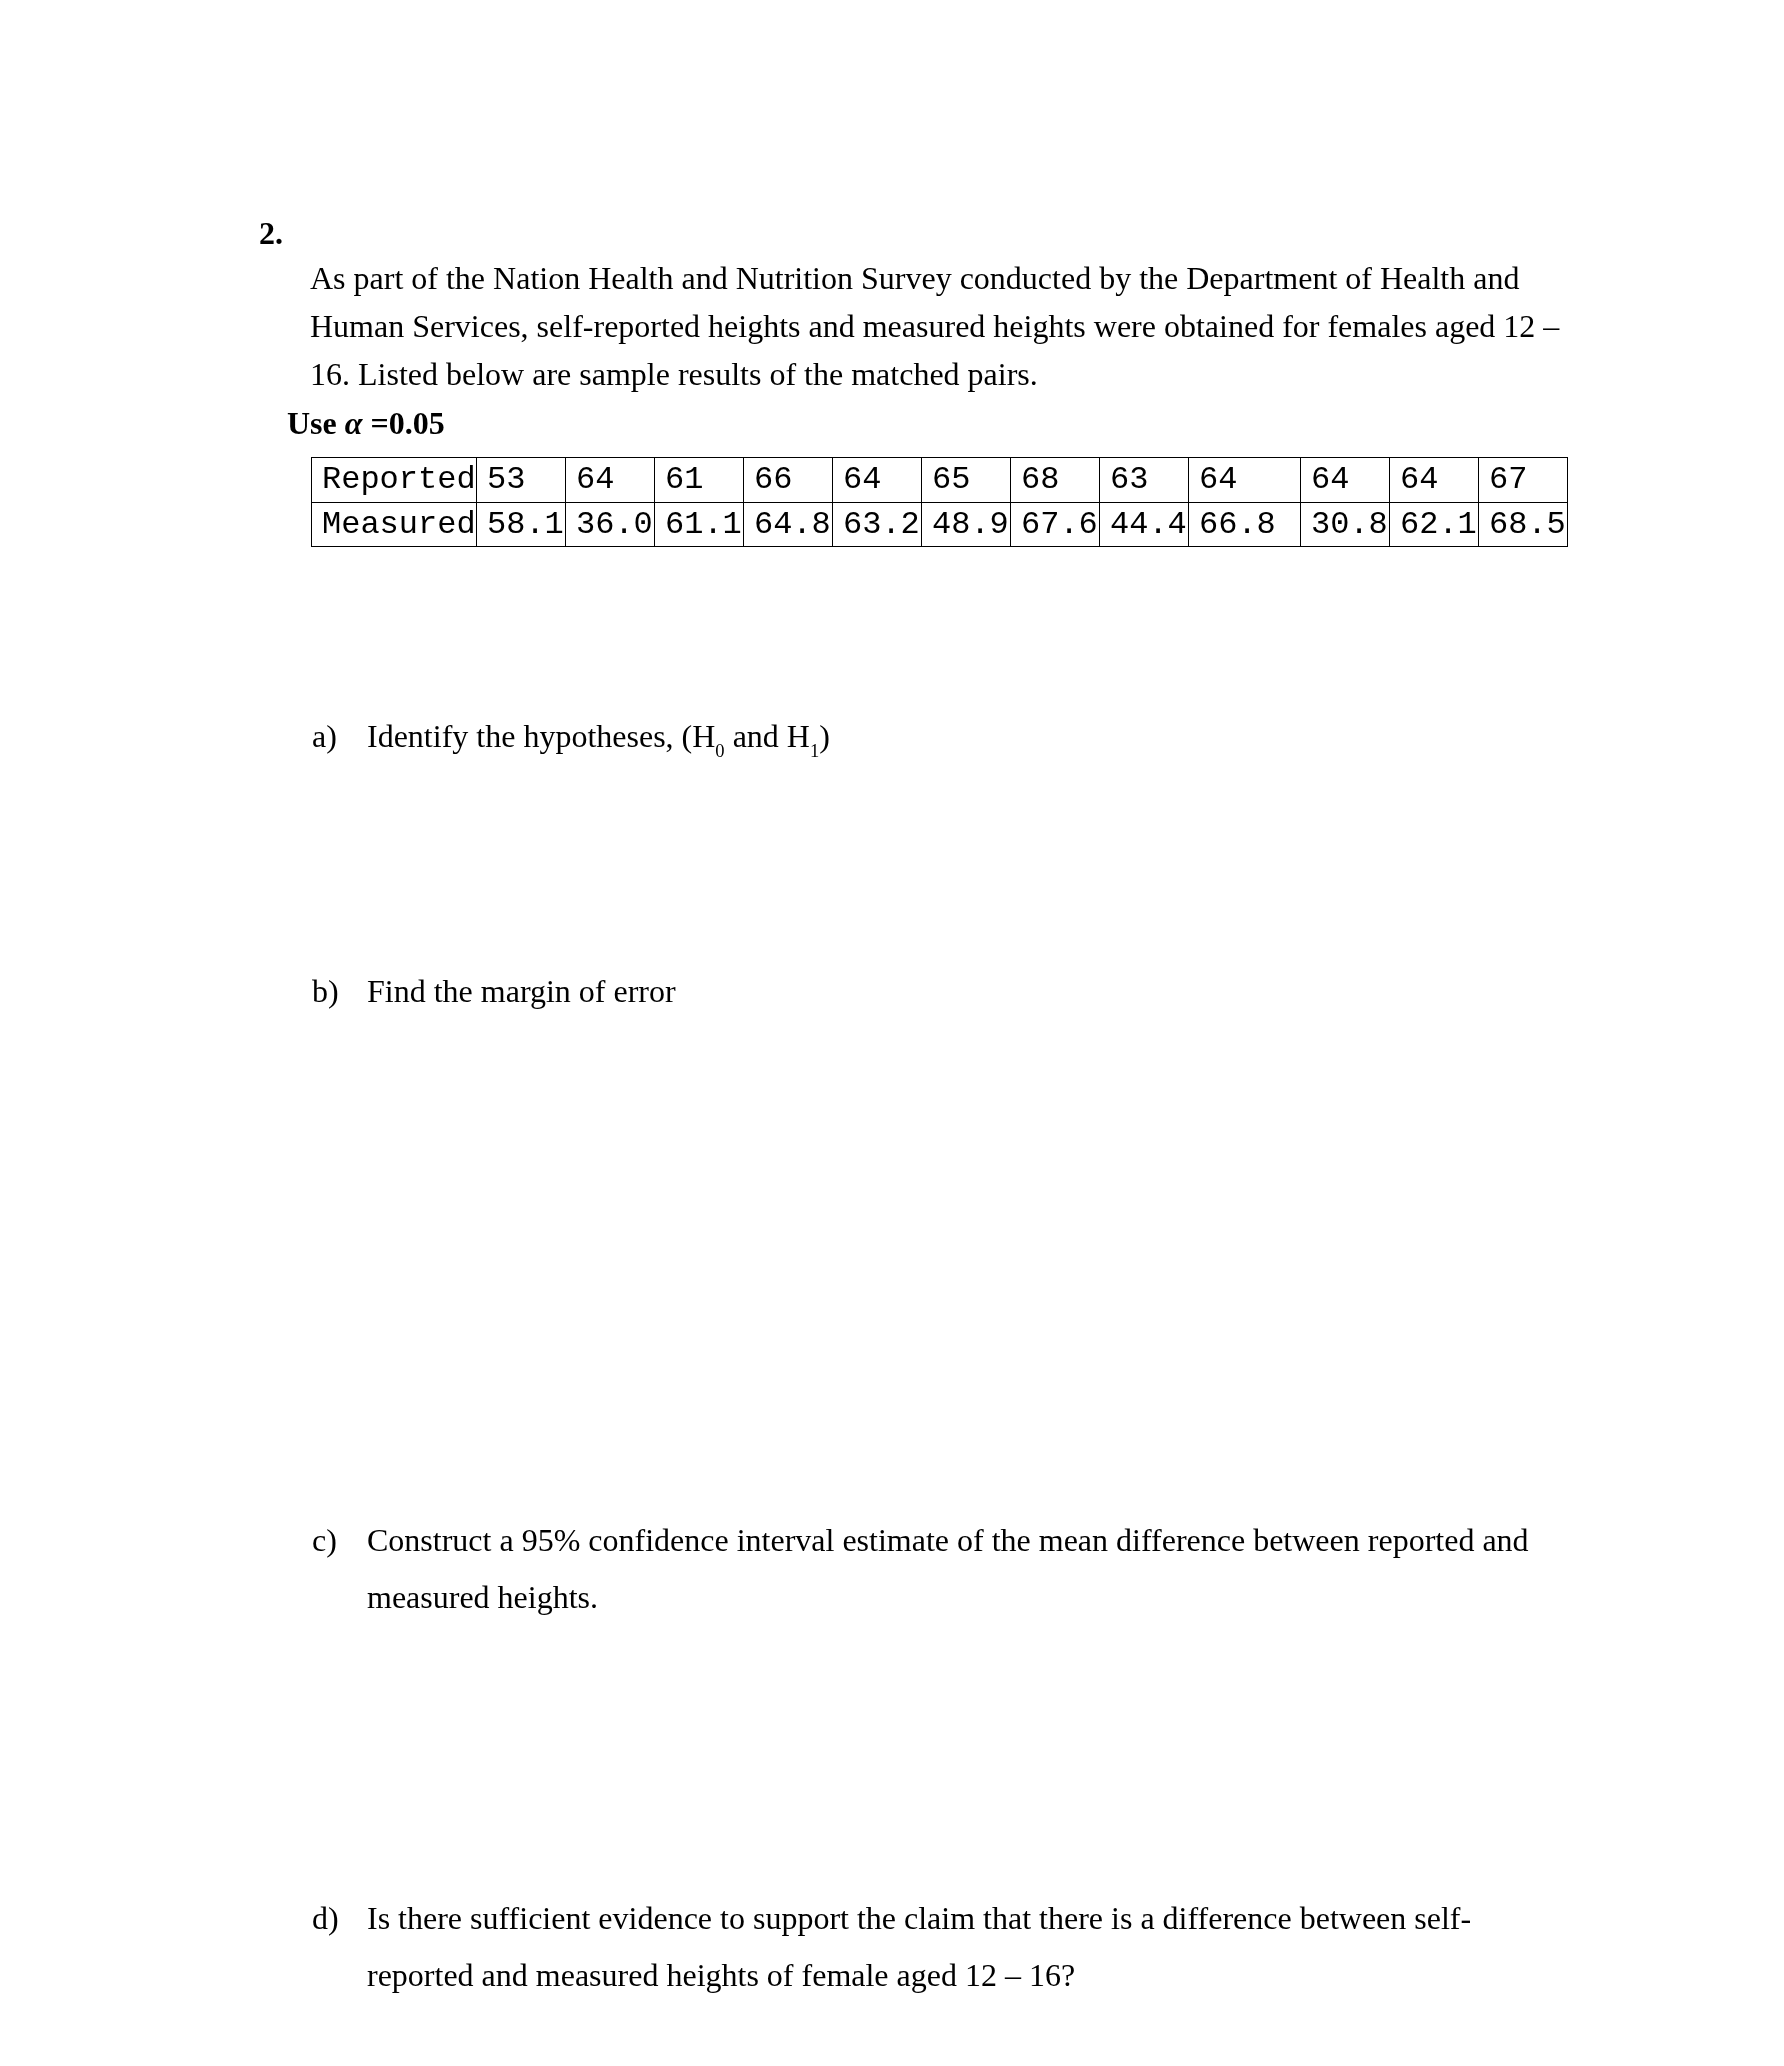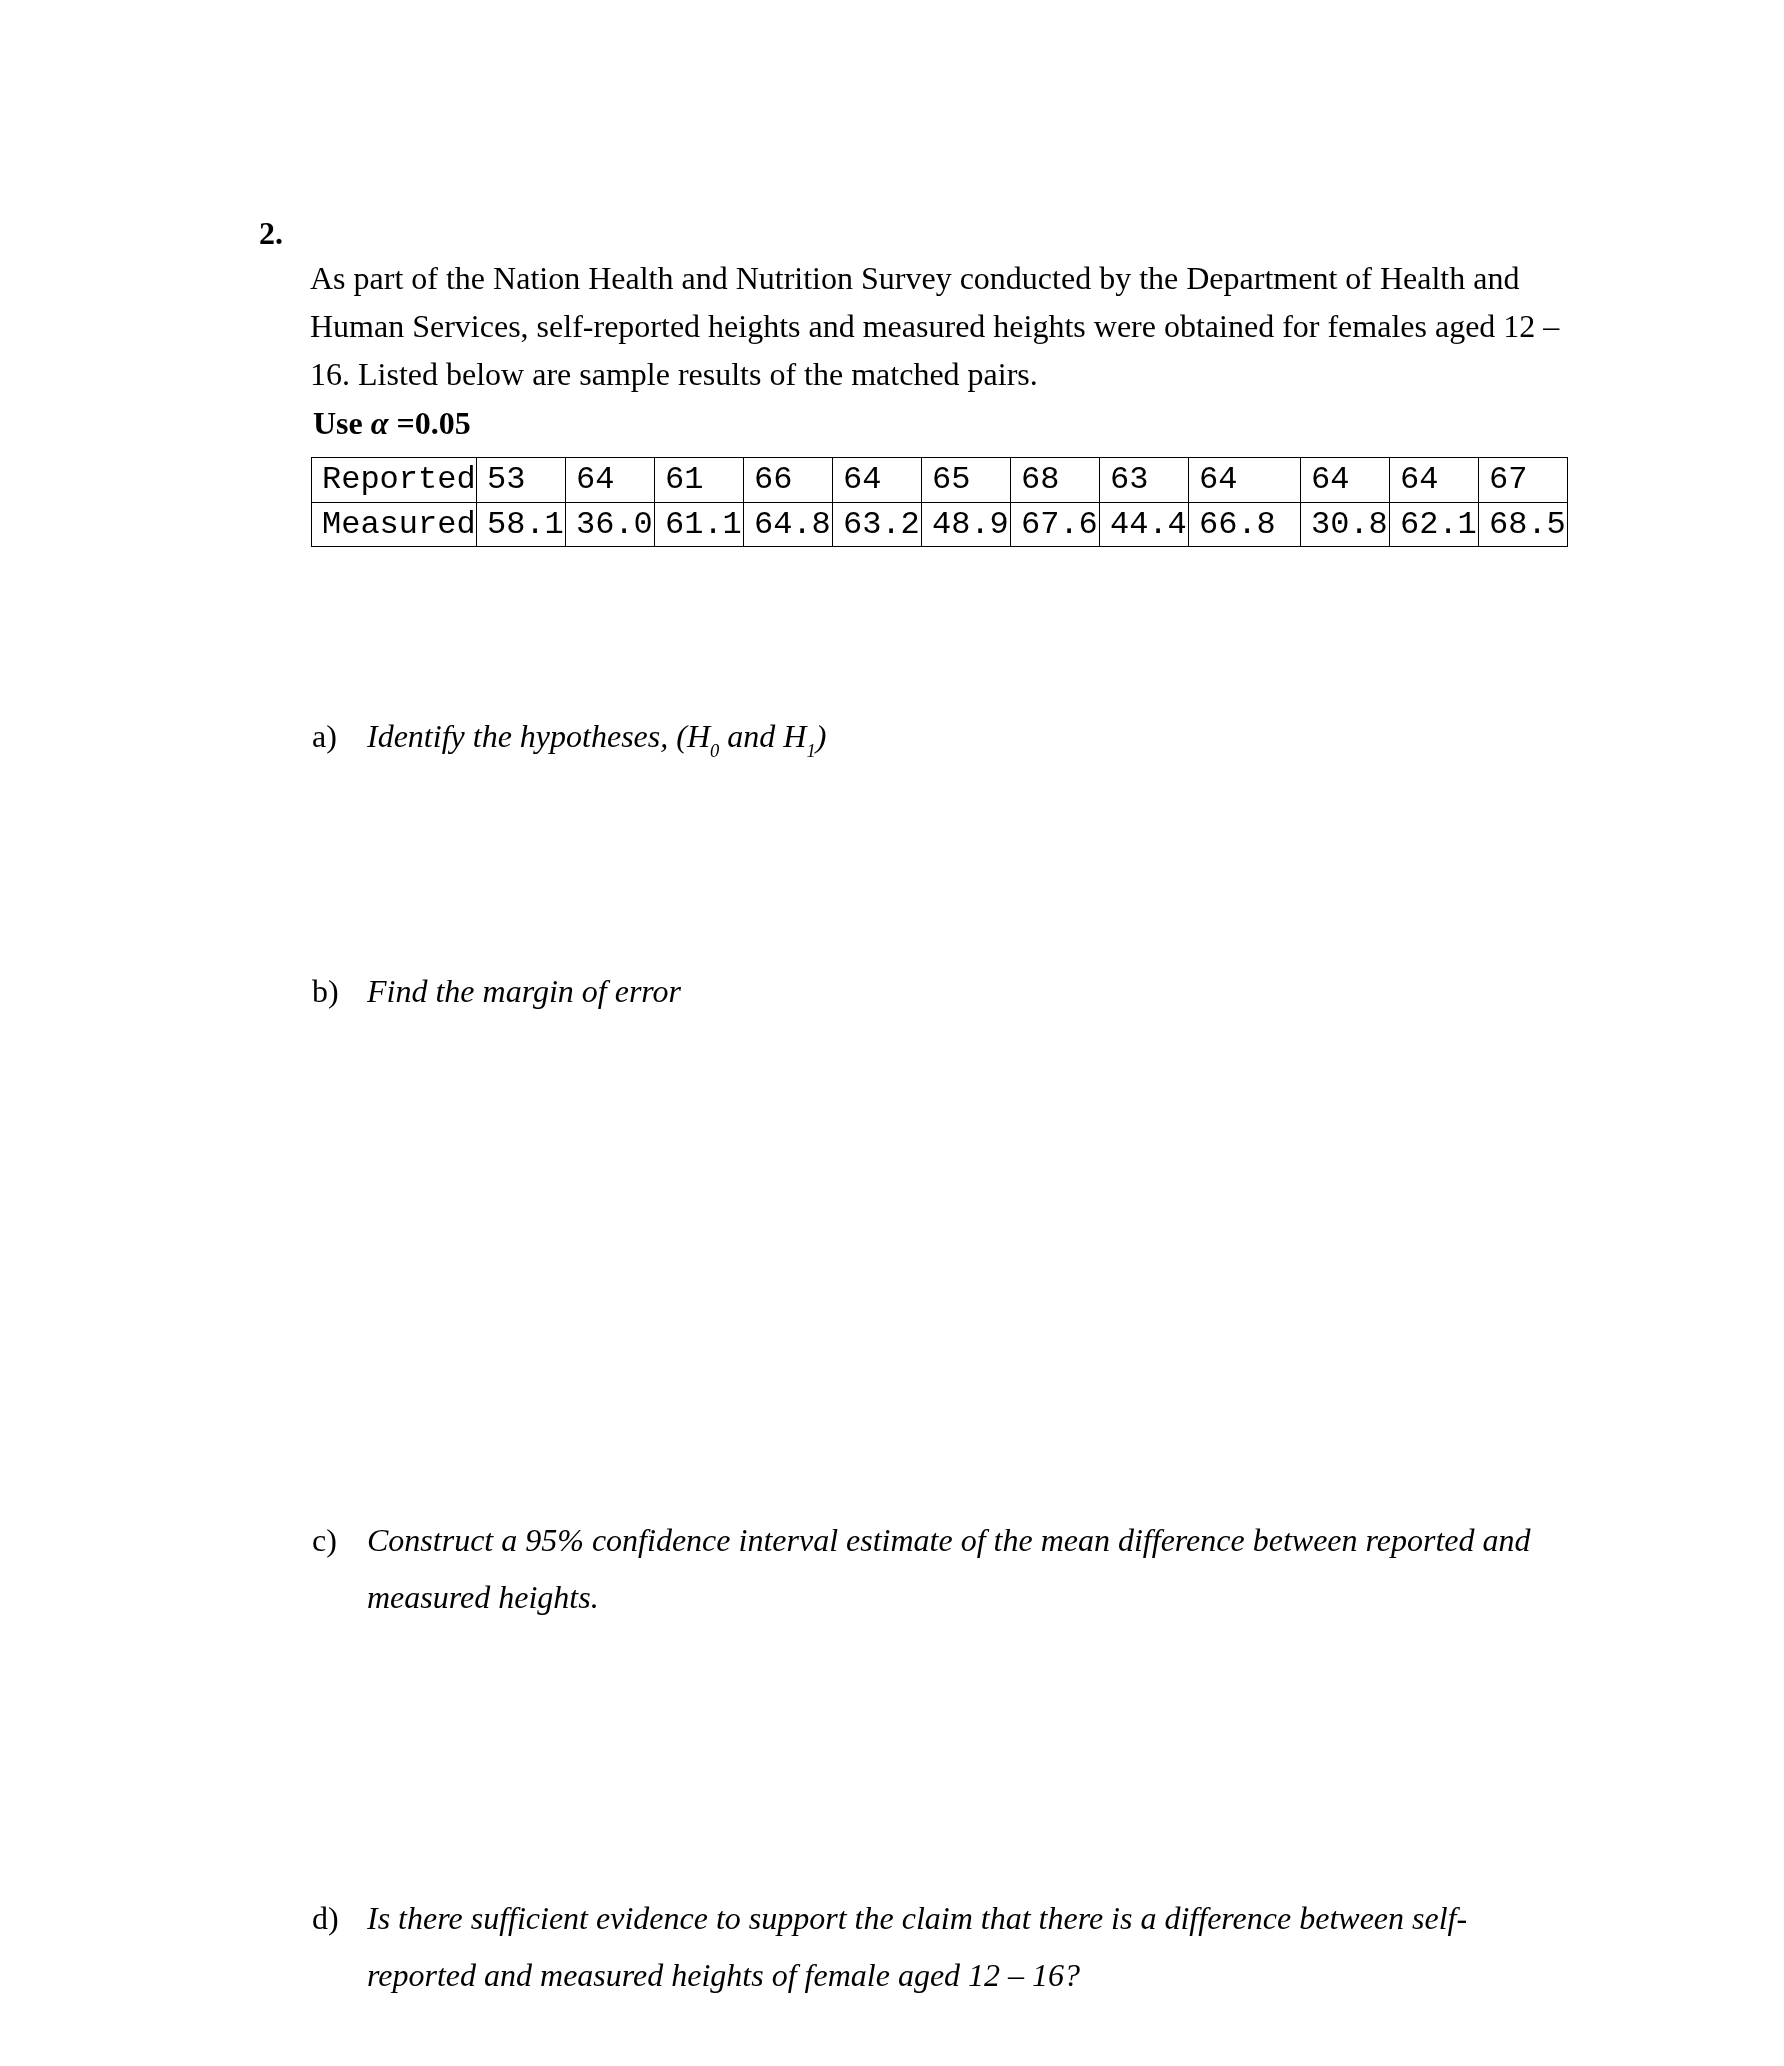--- a/index.html
+++ b/index.html
@@ -31,21 +31,21 @@
   .q-num {
     width: 51px;
     flex-shrink: 0;
     font-weight: bold;
   }
   .q-body {
     flex: 1;
     margin-top: 45px;
   }
   .alpha-note {
-    margin-left: 54px;
+    margin-left: 28px;
     margin-top: 0.8px;
     font-weight: bold;
   }
   .alpha-note .alpha {
     font-style: italic;
     font-weight: bold;
   }
   .data-table {
     margin-top: 10.7px;
     margin-left: 52px;
@@ -71,21 +71,20 @@
     align-items: flex-start;
     line-height: 57px;
   }
   .part-label {
     width: 55px;
     flex-shrink: 0;
   }
   .part-text {
     flex: 1;
     max-width: 1198px;
-    font-style: italic;
   }
   .part-a { margin-top: 161px; }
   .part-b { margin-top: 198px; }
   .part-c { margin-top: 492px; }
   .part-d { margin-top: 264px; }
   sub.hsub {
     font-size: 0.58em;
     line-height: 0;
     position: relative;
     bottom: -0.12em;

